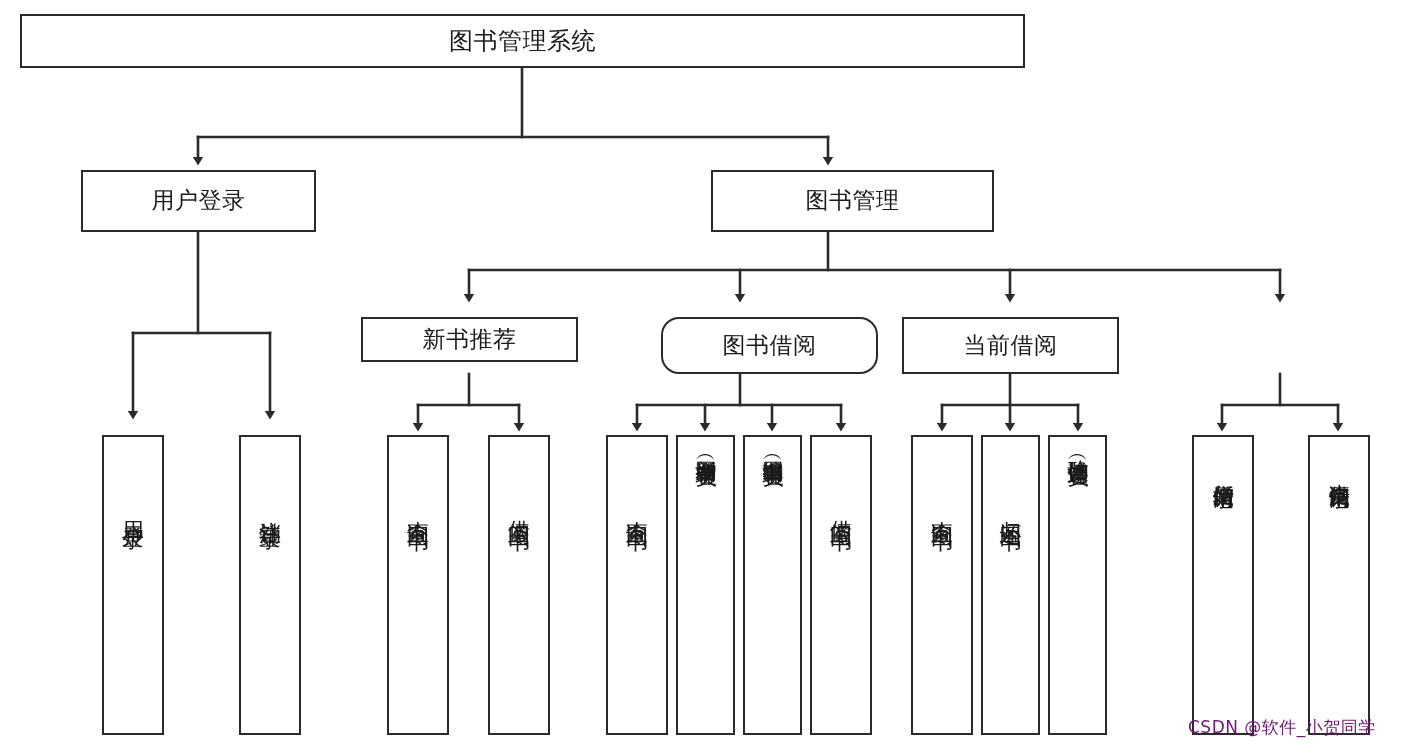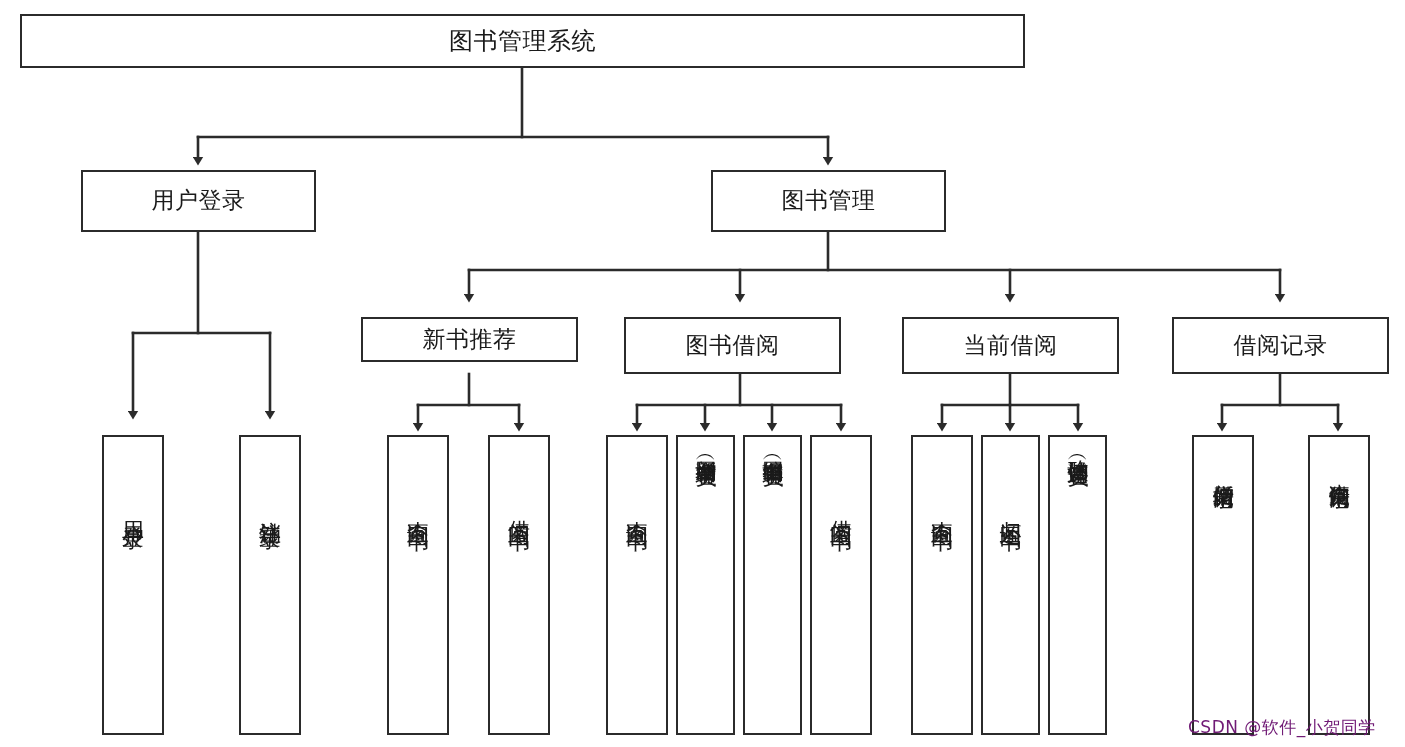--- a/index.html
+++ b/index.html
@@ -139,39 +139,36 @@
   </svg>
 
   <div class="node h root" style="left:20px; top:14px; width:1005px; height:54px;">
     <span class="node-label">图书管理系统</span>
   </div>
 
   <div class="node h" style="left:81px; top:170px; width:235px; height:62px;">
     <span class="node-label">用户登录</span>
   </div>
 
-  <div class="node h" style="left:711px; top:170px; width:235px; height:62px;">
+  <div class="node h" style="left:711px; top:170px; width:283px; height:62px;">
     <span class="node-label">图书管理</span>
   </div>
 
   <div class="node h" style="left:361px; top:317px; width:217px; height:45px;">
     <span class="node-label">新书推荐</span>
   </div>
 
-  <div class="node h" style="left:624px; top:317px; width:217px; height:57px;">
+  <div class="node h" style="left:661px; top:317px; width:217px; height:57px;border-radius:18px;">
     <span class="node-label">图书借阅</span>
   </div>
 
   <div class="node h" style="left:902px; top:317px; width:217px; height:57px;">
     <span class="node-label">当前借阅</span>
   </div>
 
-  <div class="node h" style="left:1172px; top:317px; width:217px; height:57px;">
-    <span class="node-label">借阅记录</span>
-  </div>
 
   <div class="node v" style="left:102px; top:435px; width:62px; height:300px; padding-top:66px;">
     <span class="node-label">用户登录</span>
   </div>
 
   <div class="node v" style="left:239px; top:435px; width:62px; height:300px; padding-top:66px;">
     <span class="node-label">注销登录</span>
   </div>
 
   <div class="node v" style="left:387px; top:435px; width:62px; height:300px; padding-top:66px;">

